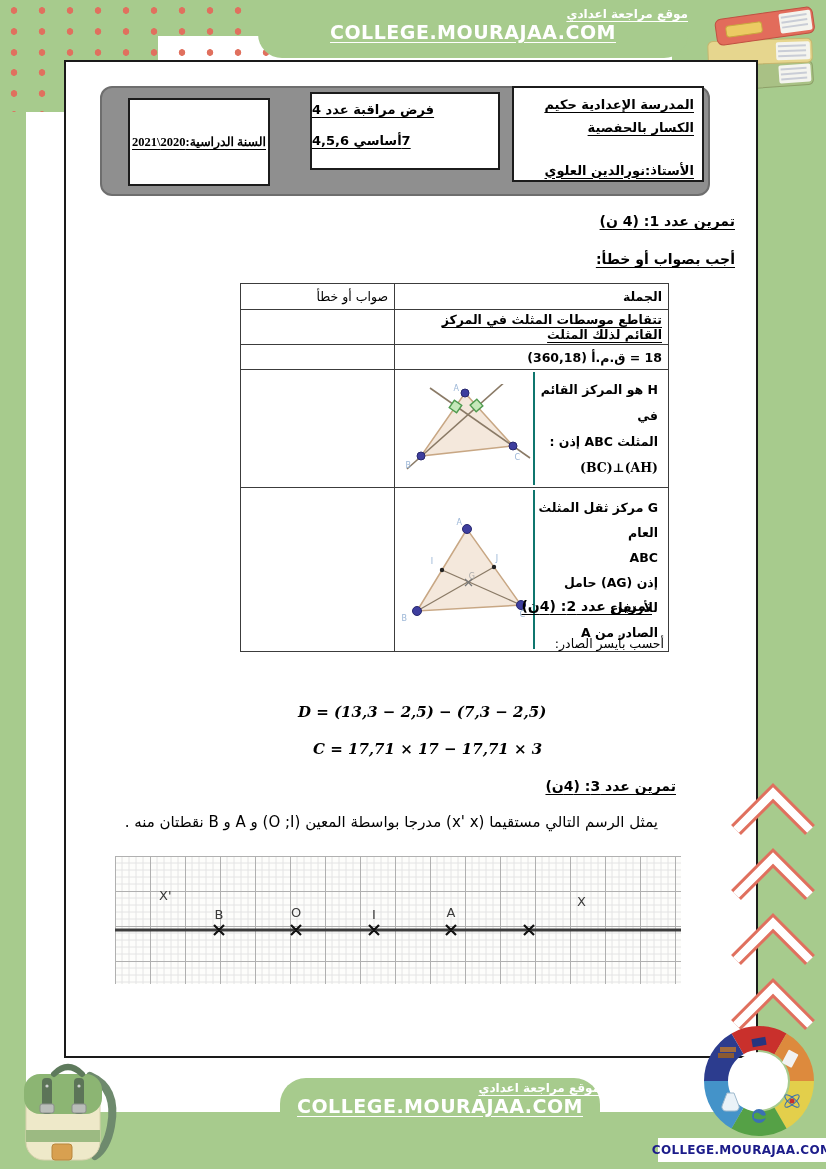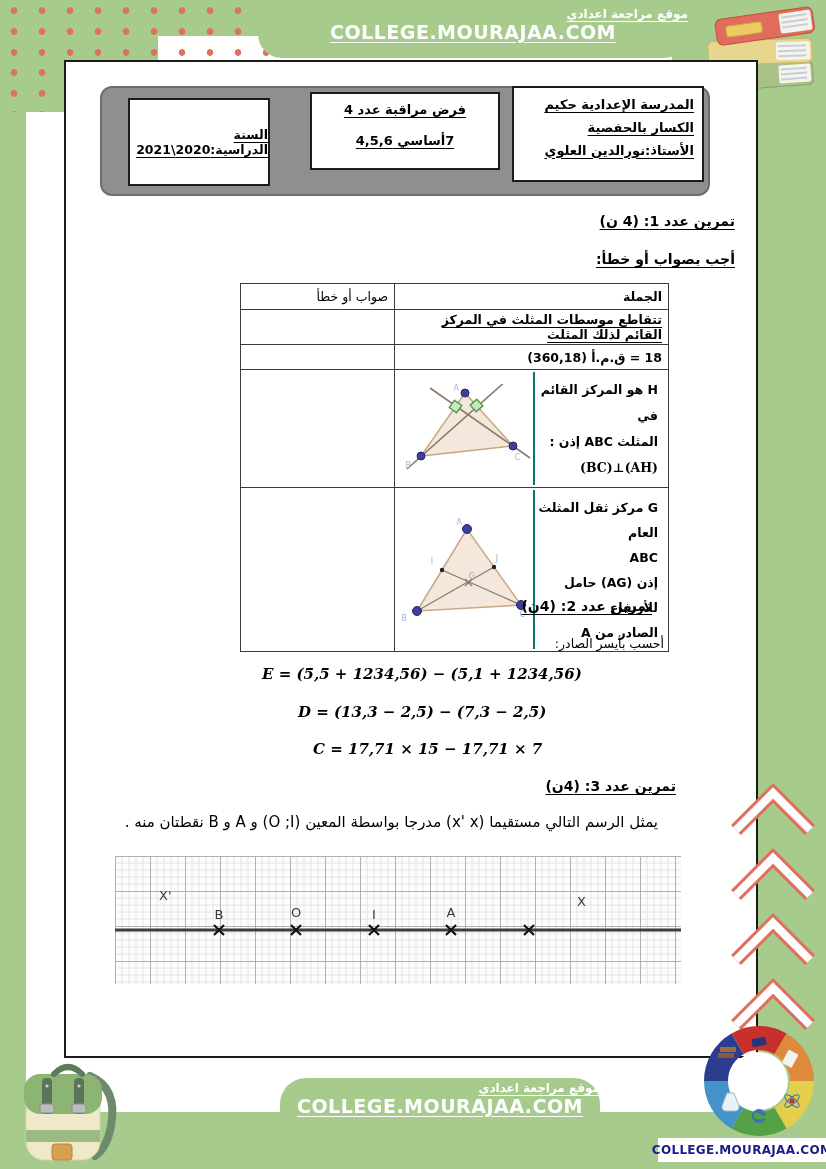--- a/index.html
+++ b/index.html
@@ -26,22 +26,22 @@
   .rtl{direction:rtl;text-align:right;}
   .bu{font-weight:bold;text-decoration:underline;text-underline-offset:3px;}
   .hdr-gray{
     left:34px;top:24px;width:606px;height:106px;
     background:#8f8f8f;border:2px solid #6e6e6e;border-radius:12px;
   }
   .wbox{
     background:#ffffff;border:2px solid #1c1c1c;color:#000;
   }
   .box-school{left:446px;top:24px;width:192px;height:96px;padding:6px 8px 0 4px;box-sizing:border-box;font-size:13px;line-height:1.75;}
-  .box-exam{left:244px;top:30px;width:190px;height:78px;box-sizing:border-box;text-align:center;font-size:13px;}
-  .box-year{left:62px;top:36px;width:142px;height:88px;box-sizing:border-box;display:flex;align-items:center;justify-content:center;font-size:12.5px;}
+  .box-exam{left:244px;top:30px;width:190px;height:78px;box-sizing:border-box;text-align:left;font-size:13px;}
+  .box-year{left:62px;top:36px;width:142px;height:88px;box-sizing:border-box;display:flex;align-items:center;justify-content:center;font-size:12.5px;font-family:Liberation Serif, serif;}
   .ex-title{font-size:14px;color:#000;}
   .ex-instr{font-size:14px;color:#000;}
   .plain{font-size:15px;color:#000;}
   table.tf{
     border-collapse:collapse;table-layout:fixed;width:428px;direction:rtl;
   }
   table.tf td{border:1px solid #3c3c3c;vertical-align:middle;font-size:12.5px;color:#000;padding:2px 6px;}
   td.nopad{padding:0;}
   .split{display:flex;height:100%;}
   .stmt-txt{width:138px;border-left:2px solid #0f766e;padding:5px 4px 4px 3px;box-sizing:border-box;}
@@ -92,21 +92,21 @@
     <rect x="88" y="15" width="32" height="20" rx="2" fill="#f4f4ee"></rect>
     <path d="M90 19 h26 M90 24 h26 M90 29 h26" stroke="#c9cdd6" stroke-width="2" fill="none"></path>
   </g>
 </svg>
 
 <div class="abs page">
 
   <div class="abs hdr-gray"></div>
   <div class="abs wbox box-school rtl">
     <div class="bu">المدرسة الإعدادية حكيم الكسار بالحفصية</div>
-    <div class="bu" style="margin-top:0;">الأستاذ:نورالدين العلوي</div>
+    <div class="bu" style="margin-top:20px;">الأستاذ:نورالدين العلوي</div>
   </div>
   <div class="abs wbox box-exam rtl">
     <div class="bu" style="margin-top:8px;">فرض مراقبة عدد 4</div>
     <div class="bu" style="margin-top:16px;">7أساسي 4,5,6</div>
   </div>
   <div class="abs wbox box-year rtl">
     <span class="bu">السنة الدراسية:2020\2021</span>
   </div>
 
   <div class="abs ex-title bu rtl" style="right:21px;top:151px;">تمرين عدد 1: (4 ن)</div>
@@ -187,23 +187,22 @@
           </div>
         </div>
       </td>
       <td></td>
     </tr>
   </tbody>
     </table>
 
   <div class="abs ex-title bu rtl" style="right:104px;top:536px;">تمرين عدد 2: (4ن)</div>
   <div class="abs plain rtl" style="right:92px;top:574px;font-size:12.5px;">أحسب بأيسر الصادر:</div>
-  <div class="abs mathline" style="left:196px;top:603px;">E = (5,5 + 1234,56) − (5,1 + 1234,56)</div>
   <div class="abs mathline" style="left:232px;top:641px;">D = (13,3 − 2,5) − (7,3 − 2,5)</div>
-  <div class="abs mathline" style="left:247px;top:678px;">C = 17,71 × 15 − 17,71 × 7</div>
+  <div class="abs mathline" style="left:247px;top:678px;">C = 17,71 × 17 − 17,71 × 3</div>
 
   <div class="abs ex-title bu rtl" style="right:80px;top:716px;">تمرين عدد 3: (4ن)</div>
   <div class="abs plain rtl" style="right:98px;top:751px;">يمثل الرسم التالي مستقيما (x' x) مدرجا بواسطة المعين (O ;I) و A و B نقطتان منه .</div>
 
   <svg class="abs" style="left:49px;top:794px;" width="566" height="128" viewBox="0 0 566 128">
     <defs>
       <pattern id="gridp" width="35" height="35" patternUnits="userSpaceOnUse">
         <path d="M7 0V35 M14 0V35 M21 0V35 M28 0V35 M0 7H35 M0 14H35 M0 21H35 M0 28H35" stroke="#e4e4e4" stroke-width="1" fill="none"></path>
         <path d="M0.5 0V35 M0 0.5H35" stroke="#b0b0b0" stroke-width="1" fill="none"></path>
       </pattern>

